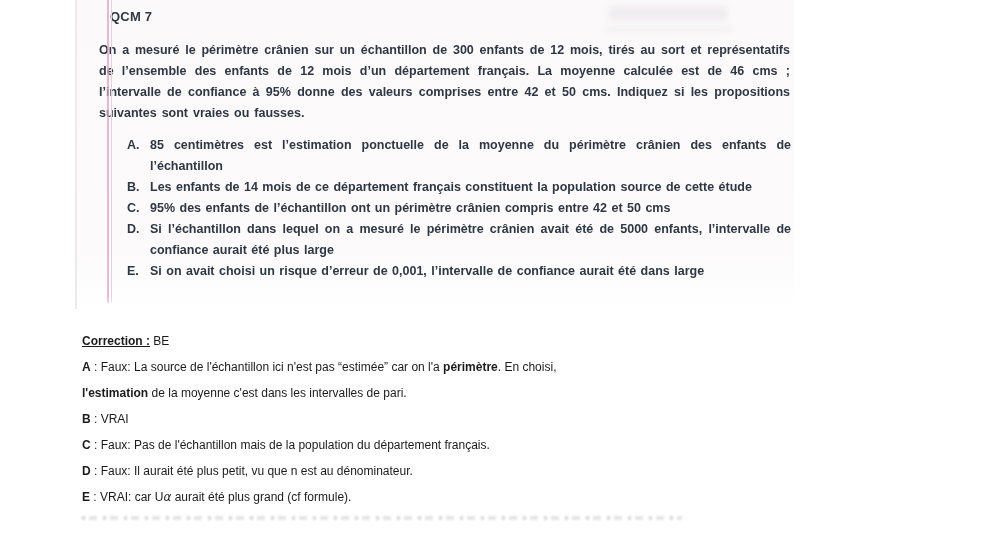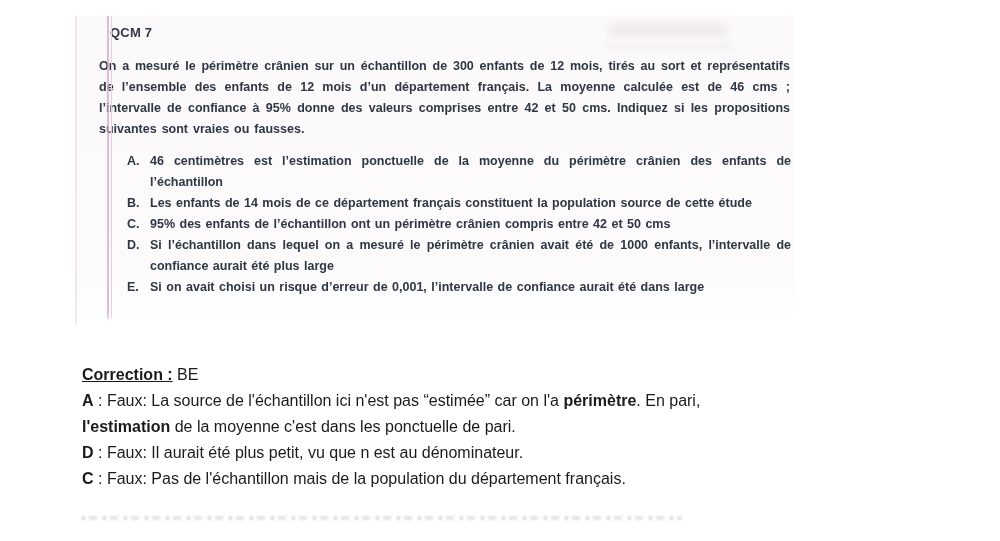--- a/index.html
+++ b/index.html
@@ -7,21 +7,21 @@
     width: 1000px; height: 541px;
     background: #ffffff;
     position: relative;
     font-family: "Liberation Sans", sans-serif;
     overflow: hidden;
   }
 
   
   .scan {
     position: absolute;
-    left: 75px; top: 16px;
+    left: 75px; top: 0;
     width: 719px; height: 309px;
     background: linear-gradient(180deg, #fbf9fa 0%, #fcfafb 80%, #ffffff 100%);
     border-left: 2px solid #edeaec;
     color: #2e3744;
     font-weight: 700;
     font-size: 12.5px;
     box-sizing: border-box;
   }
   .scan::after { 
     content: ""; position: absolute; left: 0; right: 0; bottom: -2px; height: 14px;
@@ -50,23 +50,22 @@
   .opt { display: flex; }
   .opt-letter { width: 23px; flex-shrink: 0; line-height: 21px; }
   .opt-text { flex: 1; text-align: justify; line-height: 21px; word-spacing: 1px; }
 
   
   .correction {
     position: absolute;
     left: 82px; top: 328px;
     width: 845px;
     color: #1b1b1b;
-    font-size: 16px;
+    font-size: 12px;
     line-height: 26px;
-    margin-top: 34px;
   }
   .cor-line { margin: 0; }
   .sg-b { font-weight: 700; }
   .sg-u { text-decoration: underline; }
   .sg-i { font-style: italic; font-family: "DejaVu Sans", sans-serif; }
 
   
   .cutoff {
     position: absolute;
     left: 82px; top: 516px; width: 600px; height: 4px;
@@ -86,41 +85,43 @@
   <div class="watermark wm1"></div>
   <div class="watermark wm2"></div>
 
   <div class="scan-title">QCM 7</div>
 
   <p class="scan-intro">On a mesuré le périmètre crânien sur un échantillon de 300 enfants de 12 mois, tirés au sort et représentatifs de l’ensemble des enfants de 12 mois d’un département français. La moyenne calculée est de 46 cms ; l’intervalle de confiance à 95% donne des valeurs comprises entre 42 et 50 cms. Indiquez si les propositions suivantes sont vraies ou fausses.</p>
 
   <div class="scan-options">
     <div class="opt">
       <span class="opt-letter">A.</span>
-      <div class="opt-text">46 centimètres est l’estimation ponctuelle de la moyenne du périmètre crânien des enfants de l’échantillon</div>
+      <div class="opt-text">85 centimètres est l’estimation ponctuelle de la moyenne du périmètre crânien des enfants de l’échantillon</div>
     </div>
     <div class="opt">
       <span class="opt-letter">B.</span>
       <div class="opt-text">Les enfants de 14 mois de ce département français constituent la population source de cette étude</div>
     </div>
     <div class="opt">
       <span class="opt-letter">C.</span>
       <div class="opt-text">95% des enfants de l’échantillon ont un périmètre crânien compris entre 42 et 50 cms</div>
     </div>
     <div class="opt">
       <span class="opt-letter">D.</span>
-      <div class="opt-text">Si l’échantillon dans lequel on a mesuré le périmètre crânien avait été de 1000 enfants, l’intervalle de confiance aurait été plus large</div>
+      <div class="opt-text">Si l’échantillon dans lequel on a mesuré le périmètre crânien avait été de 5000 enfants, l’intervalle de confiance aurait été plus large</div>
     </div>
     <div class="opt">
       <span class="opt-letter">E.</span>
       <div class="opt-text">Si on avait choisi un risque d’erreur de 0,001, l’intervalle de confiance aurait été dans large</div>
     </div>
   </div>
 </div>
 
 <div class="correction">
   <p class="cor-line"><span class="sg-b sg-u">Correction :</span><span> BE</span></p>
-  <p class="cor-line"><span class="sg-b">A</span><span> : Faux: La source de l'échantillon ici n'est pas “estimée” car on l'a </span><span class="sg-b">périmètre</span><span>. En pari,</span><br><span class="sg-b">l'estimation</span><span> de la moyenne c'est dans les ponctuelle de pari.</span></p>
+  <p class="cor-line"><span class="sg-b">A</span><span> : Faux: La source de l'échantillon ici n'est pas “estimée” car on l'a </span><span class="sg-b">périmètre</span><span>. En choisi,</span><br><span class="sg-b">l'estimation</span><span> de la moyenne c'est dans les intervalles de pari.</span></p>
+  <p class="cor-line"><span class="sg-b">B</span><span> : VRAI</span></p>
+  <p class="cor-line"><span class="sg-b">C</span><span> : Faux: Pas de l'échantillon mais de la population du département français.</span></p>
   <p class="cor-line"><span class="sg-b">D</span><span> : Faux: Il aurait été plus petit, vu que n est au dénominateur.</span></p>
-  <p class="cor-line"><span class="sg-b">C</span><span> : Faux: Pas de l'échantillon mais de la population du département français.</span></p>
+  <p class="cor-line"><span class="sg-b">E</span><span> : VRAI: car U</span><span class="sg-i">α</span><span> aurait été plus grand (cf formule).</span></p>
 </div>
 
 <div class="cutoff"></div>
 
 </body></html>

